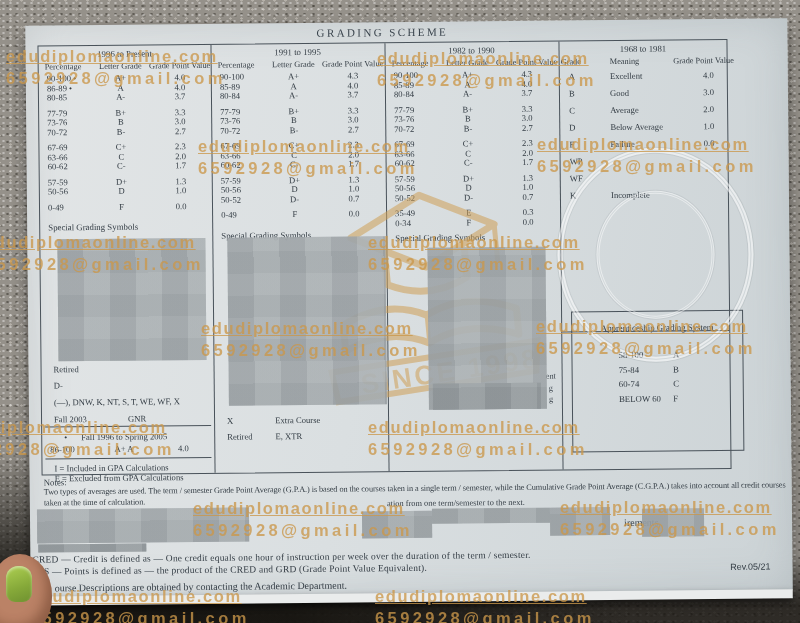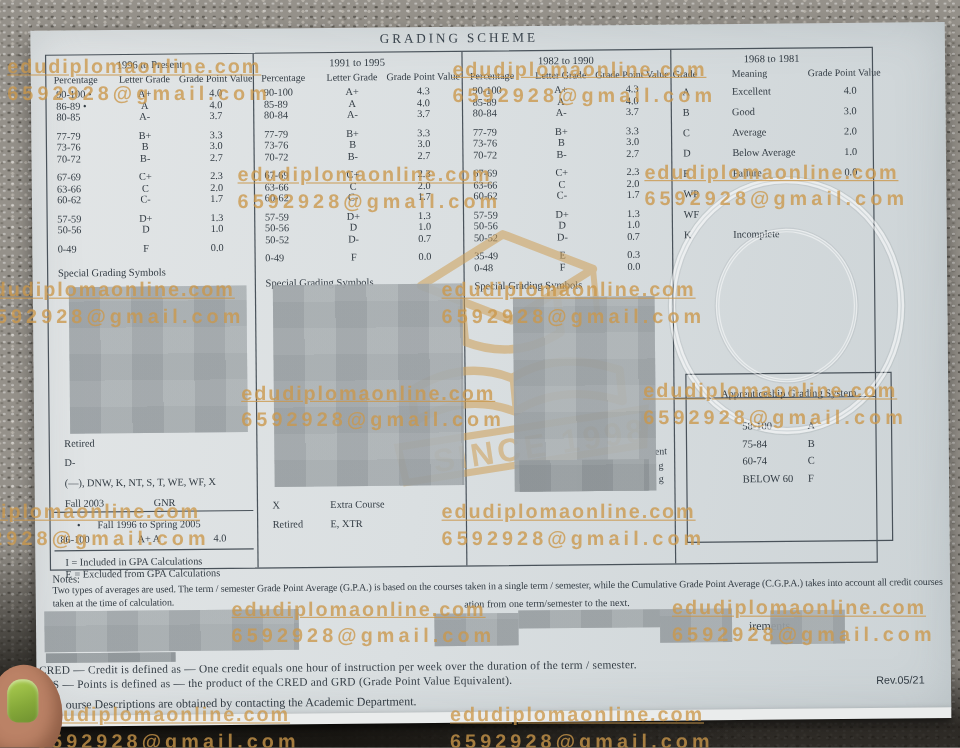--- a/index.html
+++ b/index.html
@@ -418,21 +418,21 @@
                 <span class="tcell">0.7</span>
               </div>
             </div>
             <div class="grp">
               <div class="trow c3">
                 <span class="tcell">35-49</span>
                 <span class="tcell">E</span>
                 <span class="tcell">0.3</span>
               </div>
               <div class="trow c3">
-                <span class="tcell">0-48</span>
+                <span class="tcell">0-34</span>
                 <span class="tcell">F</span>
                 <span class="tcell">0.0</span>
               </div>
             </div>
           </div>
         <div class="special" style="top:190px">Special Grading Symbols</div>
         <div class="frag" style="left:157px;top:330px">ent</div>
         <div class="frag" style="left:160px;top:342px">g</div>
         <div class="frag" style="left:160px;top:353px">g</div>
       </div>

